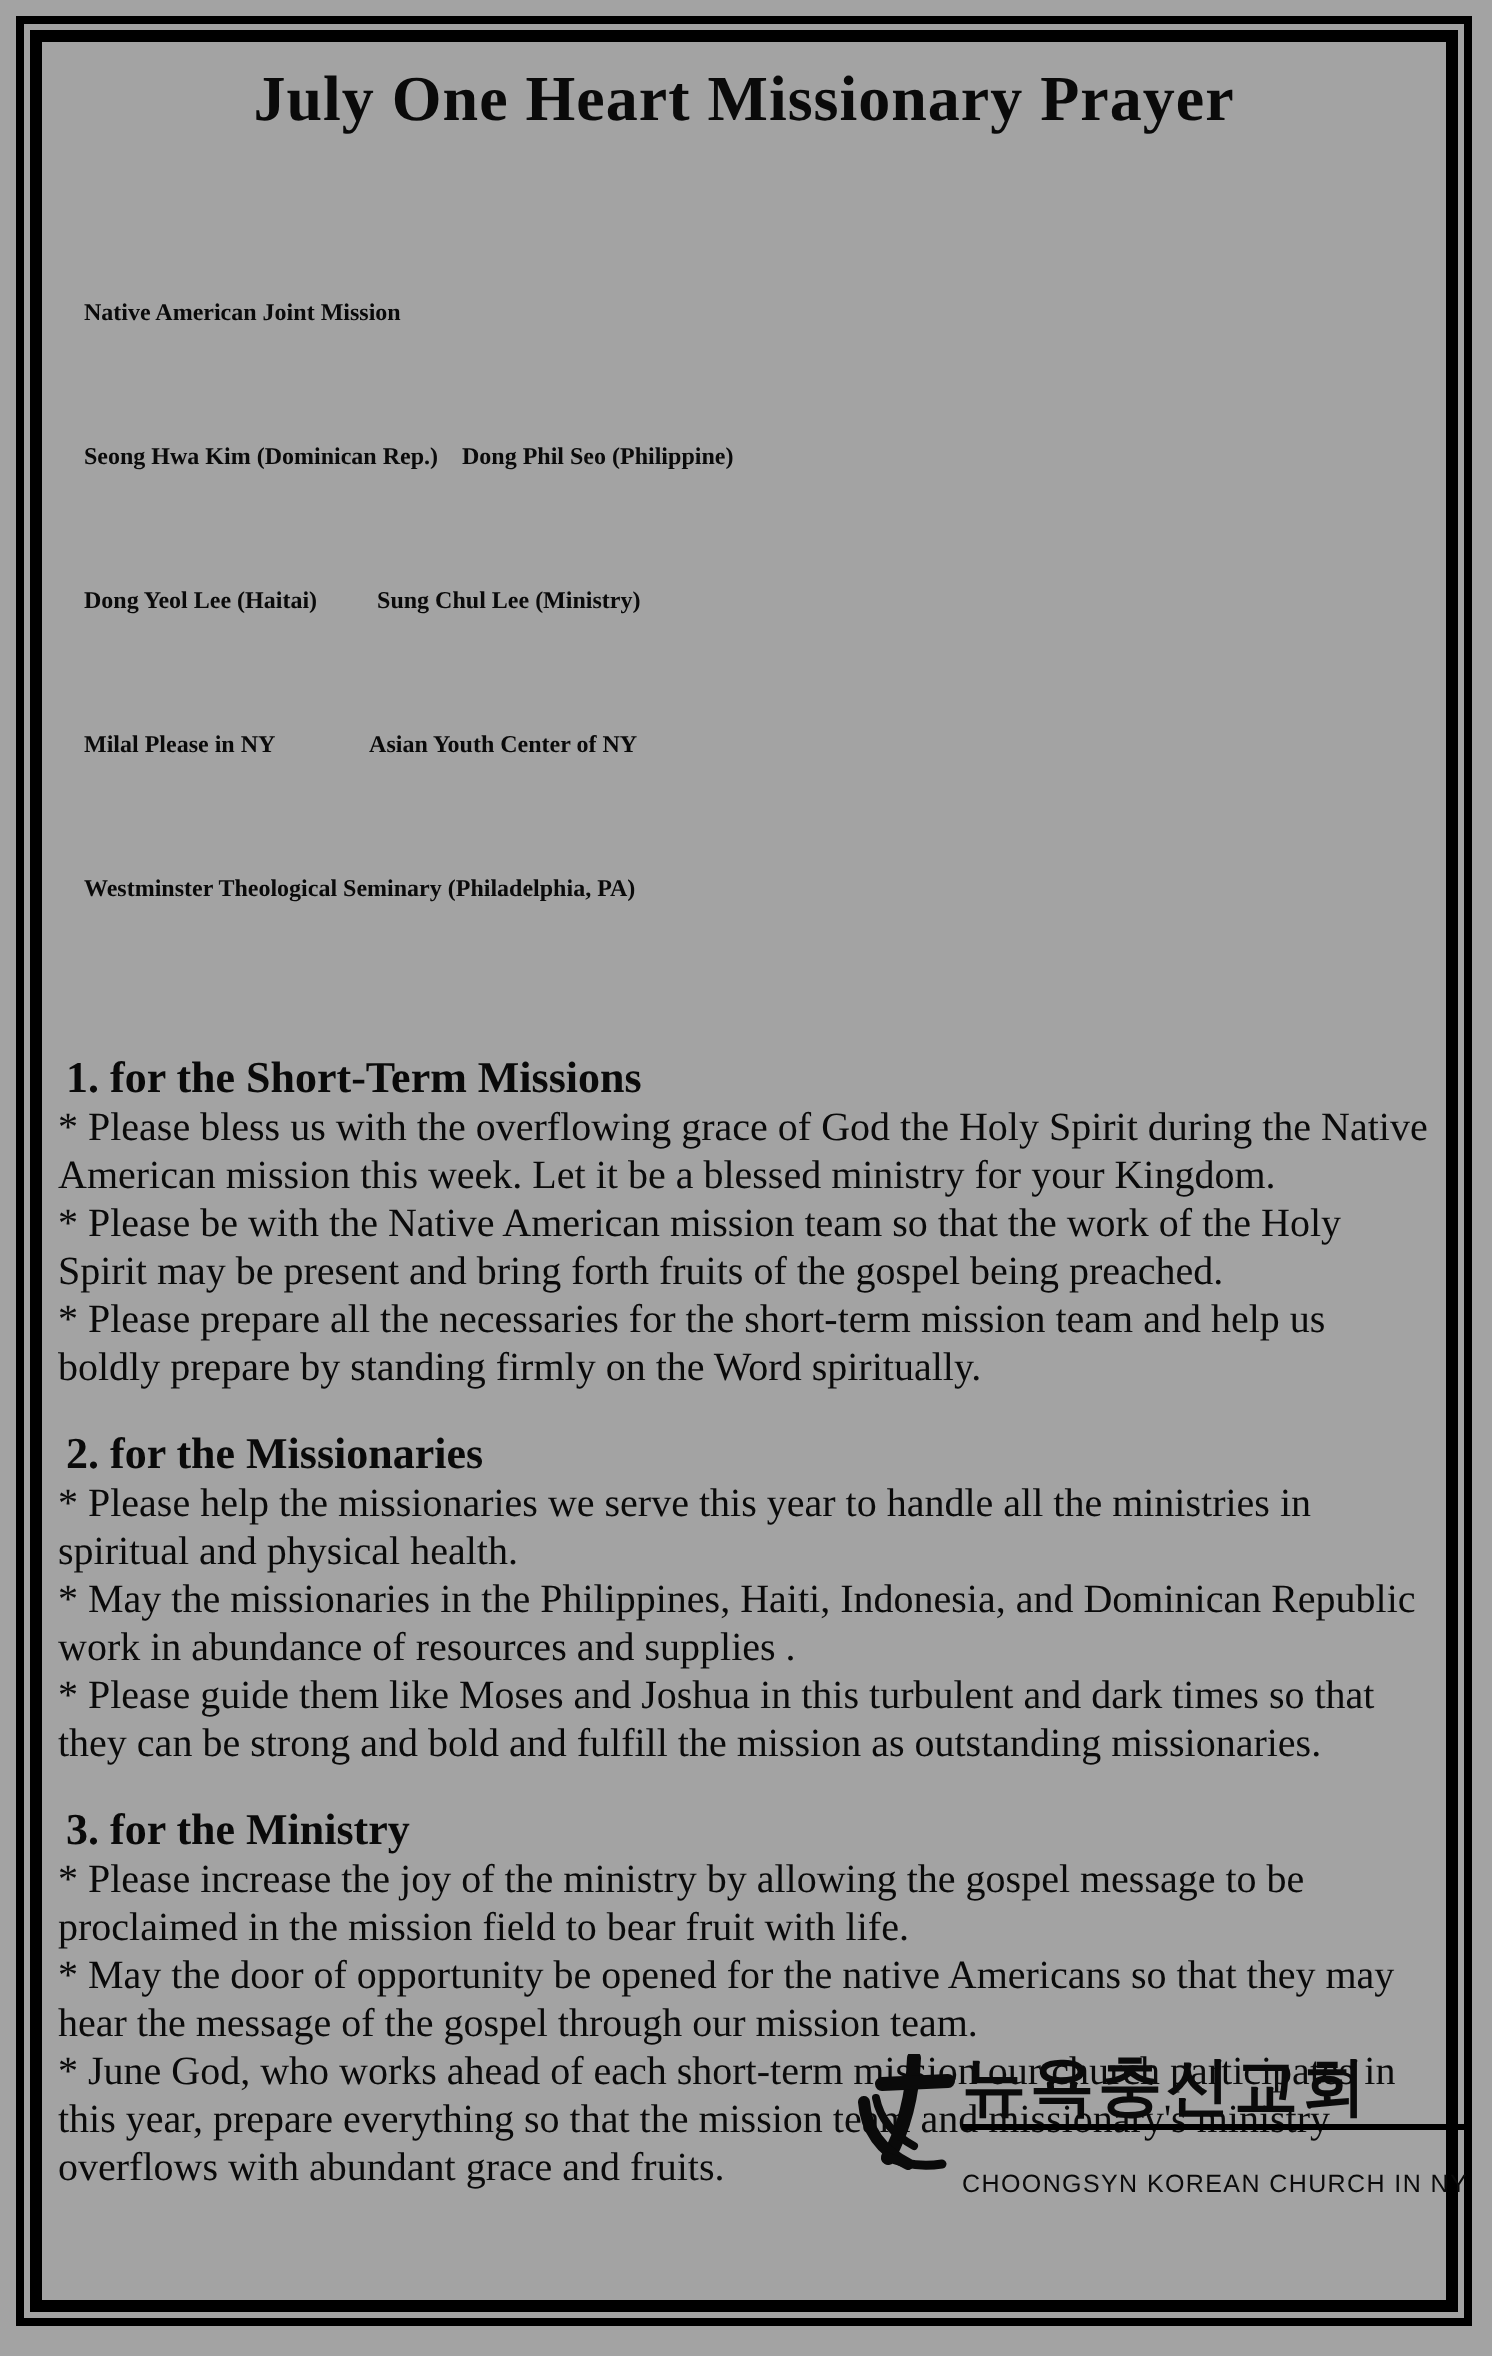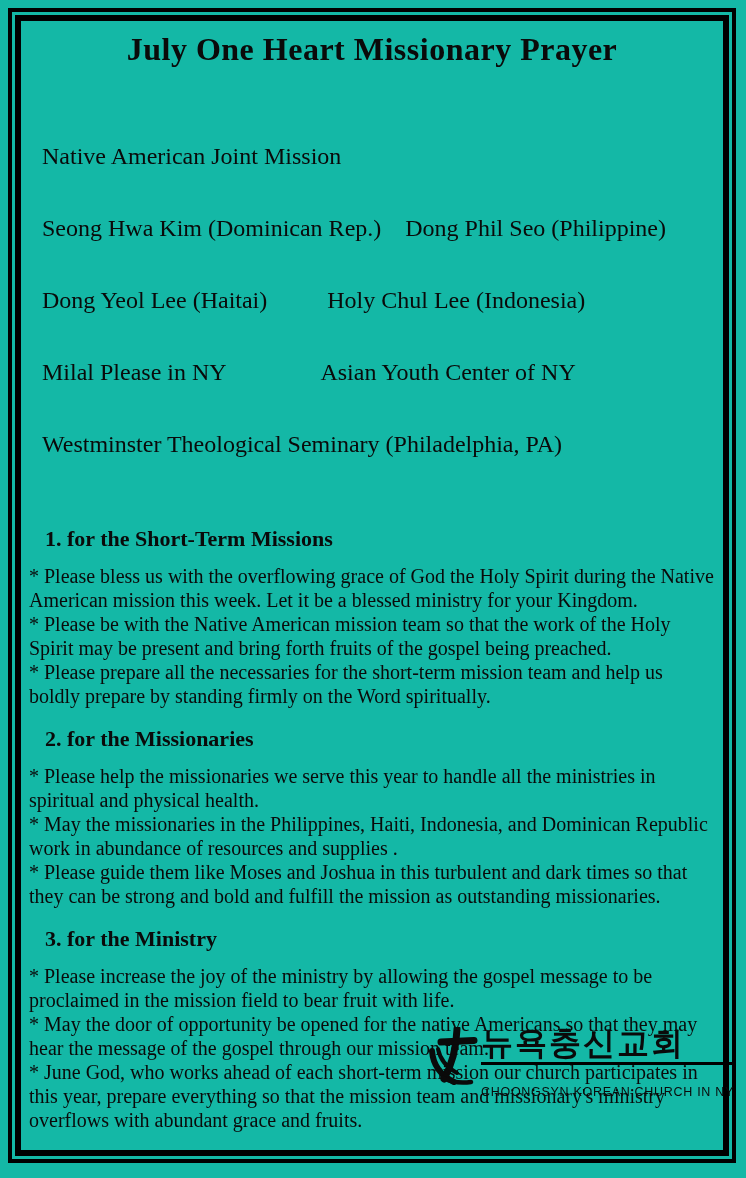--- a/index.html
+++ b/index.html
@@ -1,17 +1,17 @@
 <!DOCTYPE html>
 <html><head>
 <meta charset="utf-8">
 <style>
   html,body{margin:0;padding:0;background:#ffffff;}
   #page{
-    position:relative;width:746px;height:1178px;background:#14b8a6;
+    position:relative;width:746px;height:1178px;background:#a3a3a3;
     font-family:"Liberation Serif",serif;color:#0a0a0a;overflow:hidden;
   }
   
   .frame-outer{
     position:absolute;left:8px;top:8px;right:10px;bottom:15px;
     border:4px solid #000;
   }
   .frame-inner{
     position:absolute;left:3px;top:3px;right:3px;bottom:3px;
     border:6px solid #000;
@@ -19,25 +19,25 @@
   .content{
     position:absolute;left:0;top:0;right:0;bottom:0;
     padding:4px 8px 0 8px;
   }
   .title{
     font-size:32px;font-weight:bold;text-align:center;
     margin:4px 0 0 0;line-height:40px;letter-spacing:0.5px;
   }
   .mission-list{
     margin-top:27px;padding-left:13px;
-    font-size:24px;line-height:24px;white-space:pre-wrap;
+    font-size:12px;line-height:24px;white-space:pre-wrap;font-weight:bold;
   }
   .mission-line{white-space:pre-wrap;}
   .section-heading{
-    font-size:22px;font-weight:bold;margin:12px;padding-left:4px;line-height:26px;
+    font-size:22px;font-weight:bold;margin:0;padding-left:4px;line-height:26px;
   }
   .mt-s1{margin-top:22px;}
   .mt-s2{margin-top:18px;}
   .mt-s3{margin-top:18px;}
   .item{
     margin:0;font-size:20px;line-height:24px;white-space:pre-wrap;
   }
   .logo{
     position:absolute;top:1026px;right:12px;
     display:flex;align-items:flex-start;
@@ -60,21 +60,21 @@
 
   <div class="frame-outer">
     <div class="frame-inner">
       <div class="content">
 
         <h1 class="title">July One Heart Missionary Prayer</h1>
 
         <div class="mission-list">
           <div class="mission-line">Native American Joint Mission</div>
           <div class="mission-line">Seong Hwa Kim (Dominican Rep.)    Dong Phil Seo (Philippine)</div>
-          <div class="mission-line">Dong Yeol Lee (Haitai)          Holy Chul Lee (Indonesia)</div>
+          <div class="mission-line">Dong Yeol Lee (Haitai)          Sung Chul Lee (Ministry)</div>
           <div class="mission-line">Milal Please in NY                Asian Youth Center of NY</div>
           <div class="mission-line">Westminster Theological Seminary (Philadelphia, PA)</div>
         </div>
 
         <section>
           <h2 class="section-heading mt-s1">1. for the Short-Term Missions</h2>
           <p class="item">* Please bless us with the overflowing grace of God the Holy Spirit during the Native American mission this week. Let it be a blessed ministry for your Kingdom.</p>
           <p class="item">* Please be with the Native American mission team so that the work of the Holy Spirit may be present and bring forth fruits of the gospel being preached.</p>
           <p class="item">* Please prepare all the necessaries for the short-term mission team and help us boldly prepare by standing firmly on the Word spiritually.</p>
         </section>

